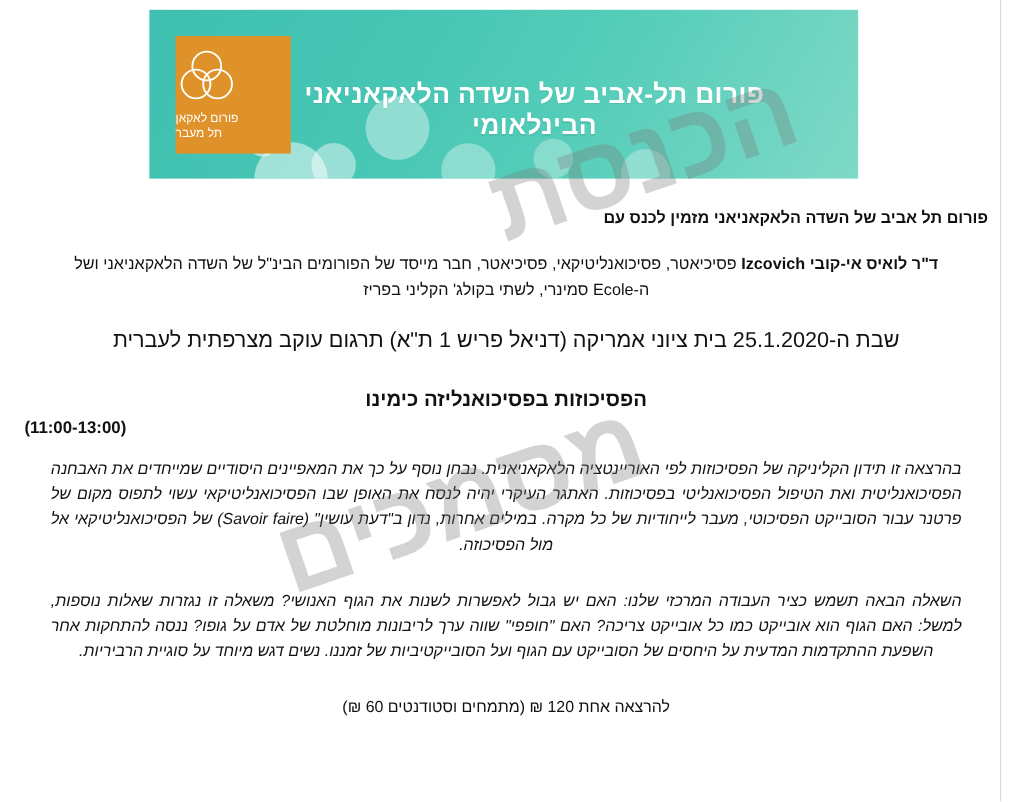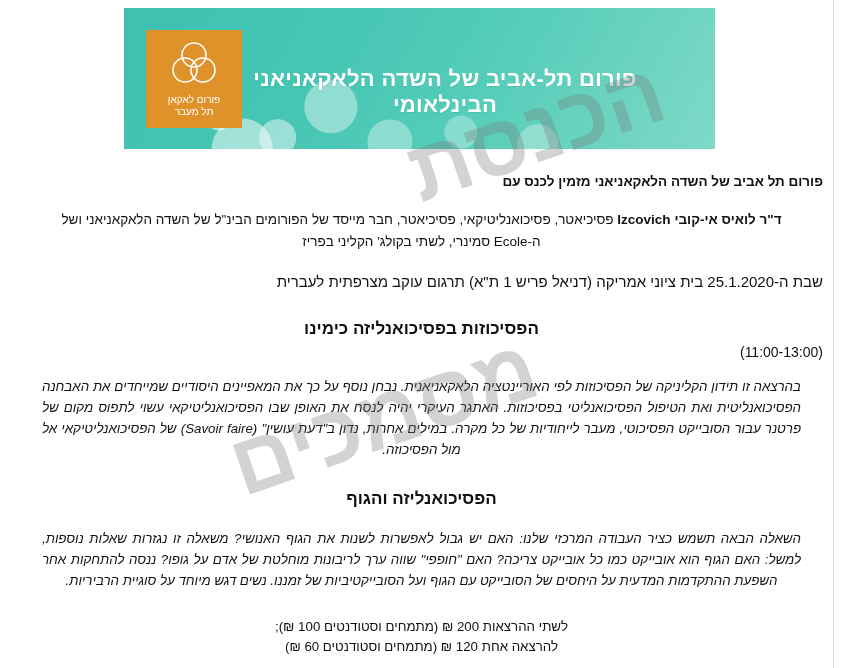--- a/index.html
+++ b/index.html
@@ -75,21 +75,21 @@
   }
   .logo-box {
     position: absolute;
     top: 22px;
     left: 22px;
     width: 96px;
     height: 98px;
     background: #e0922a;
     display: flex;
     flex-direction: column;
-    align-items: center;
+    align-items: flex-end;
     justify-content: flex-start;
     padding-top: 10px;
     box-sizing: border-box;
   }
   .logo-mark {
     width: 52px;
     height: 48px;
     margin-bottom: 6px;
   }
   .logo-text {
@@ -150,37 +150,38 @@
     text-align: center;
     font-size: 13.5px;
     line-height: 22px;
     margin-top: 20px;
     padding: 0 34px;
   }
   .lecturer-name {
     font-weight: bold;
   }
   .venue-line {
-    font-size: 15px;
+    text-align: center;
+    font-size: 18px;
     margin-top: 20px;
   }
 
   .section {
     margin-top: 26px;
   }
   .section-title {
     text-align: center;
     font-size: 17px;
     font-weight: bold;
     line-height: 26px;
   }
   .section-time {
-    text-align: right;
+    text-align: left;
     font-size: 14px;
-    font-weight: normal;
+    font-weight: bold;
     margin-top: 2px;
   }
   .section-body {
     margin-top: 16px;
     padding: 0 22px;
     font-size: 13.3px;
     line-height: 21px;
     text-align: justify;
     text-align-last: center;
     font-style: italic;
@@ -231,23 +232,21 @@
 
     <p class="venue-line">שבת ה-25.1.2020 בית ציוני אמריקה (דניאל פריש 1 ת"א) תרגום עוקב מצרפתית לעברית</p>
 
     <div class="section">
       <div class="section-title">הפסיכוזות בפסיכואנליזה כימינו</div>
       <div class="section-time">(11:00-13:00)</div>
       <p class="section-body">בהרצאה זו תידון הקליניקה של הפסיכוזות לפי האוריינטציה הלאקאניאנית. נבחן נוסף על כך את המאפיינים היסודיים שמייחדים את האבחנה הפסיכואנליטית ואת הטיפול הפסיכואנליטי בפסיכוזות. האתגר העיקרי יהיה לנסח את האופן שבו הפסיכואנליטיקאי עשוי לתפוס מקום של פרטנר עבור הסובייקט הפסיכוטי, מעבר לייחודיות של כל מקרה. במילים אחרות, נדון ב"דעת עושין" (Savoir faire) של הפסיכואנליטיקאי אל מול הפסיכוזה.</p>
     </div>
 
     <div class="section">
-      <div class="section-title">הפסיכואנליזה והגוף</div>
       <p class="section-body">השאלה הבאה תשמש כציר העבודה המרכזי שלנו: האם יש גבול לאפשרות לשנות את הגוף האנושי? משאלה זו נגזרות שאלות נוספות, למשל: האם הגוף הוא אובייקט כמו כל אובייקט צריכה? האם "חופפי" שווה ערך לריבונות מוחלטת של אדם על גופו? ננסה להתחקות אחר השפעת ההתקדמות המדעית על היחסים של הסובייקט עם הגוף ועל הסובייקטיביות של זמננו. נשים דגש מיוחד על סוגיית הרביריות.</p>
     </div>
 
     <div class="prices">
-      <p>לשתי ההרצאות 200 ₪ (מתמחים וסטודנטים 100 ₪);</p>
       <p>להרצאה אחת 120 ₪ (מתמחים וסטודנטים 60 ₪)</p>
     </div>
 
   </div>
 </div>
 
 </body></html>

